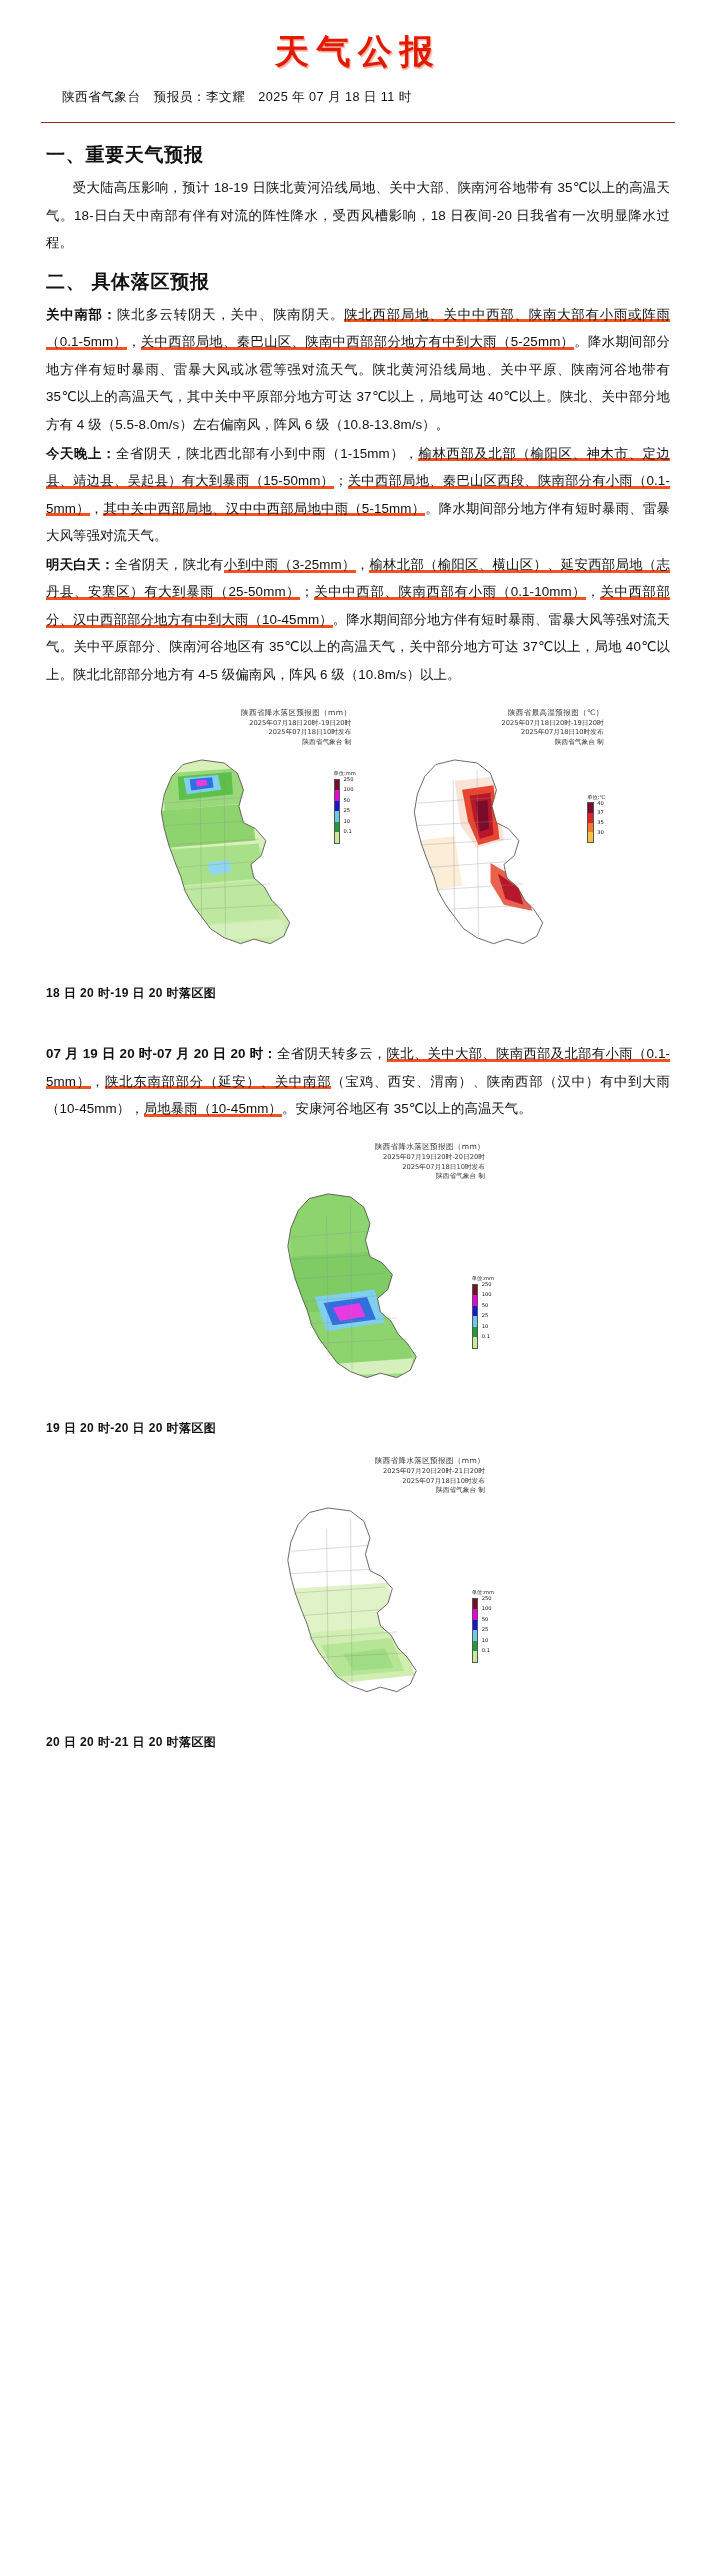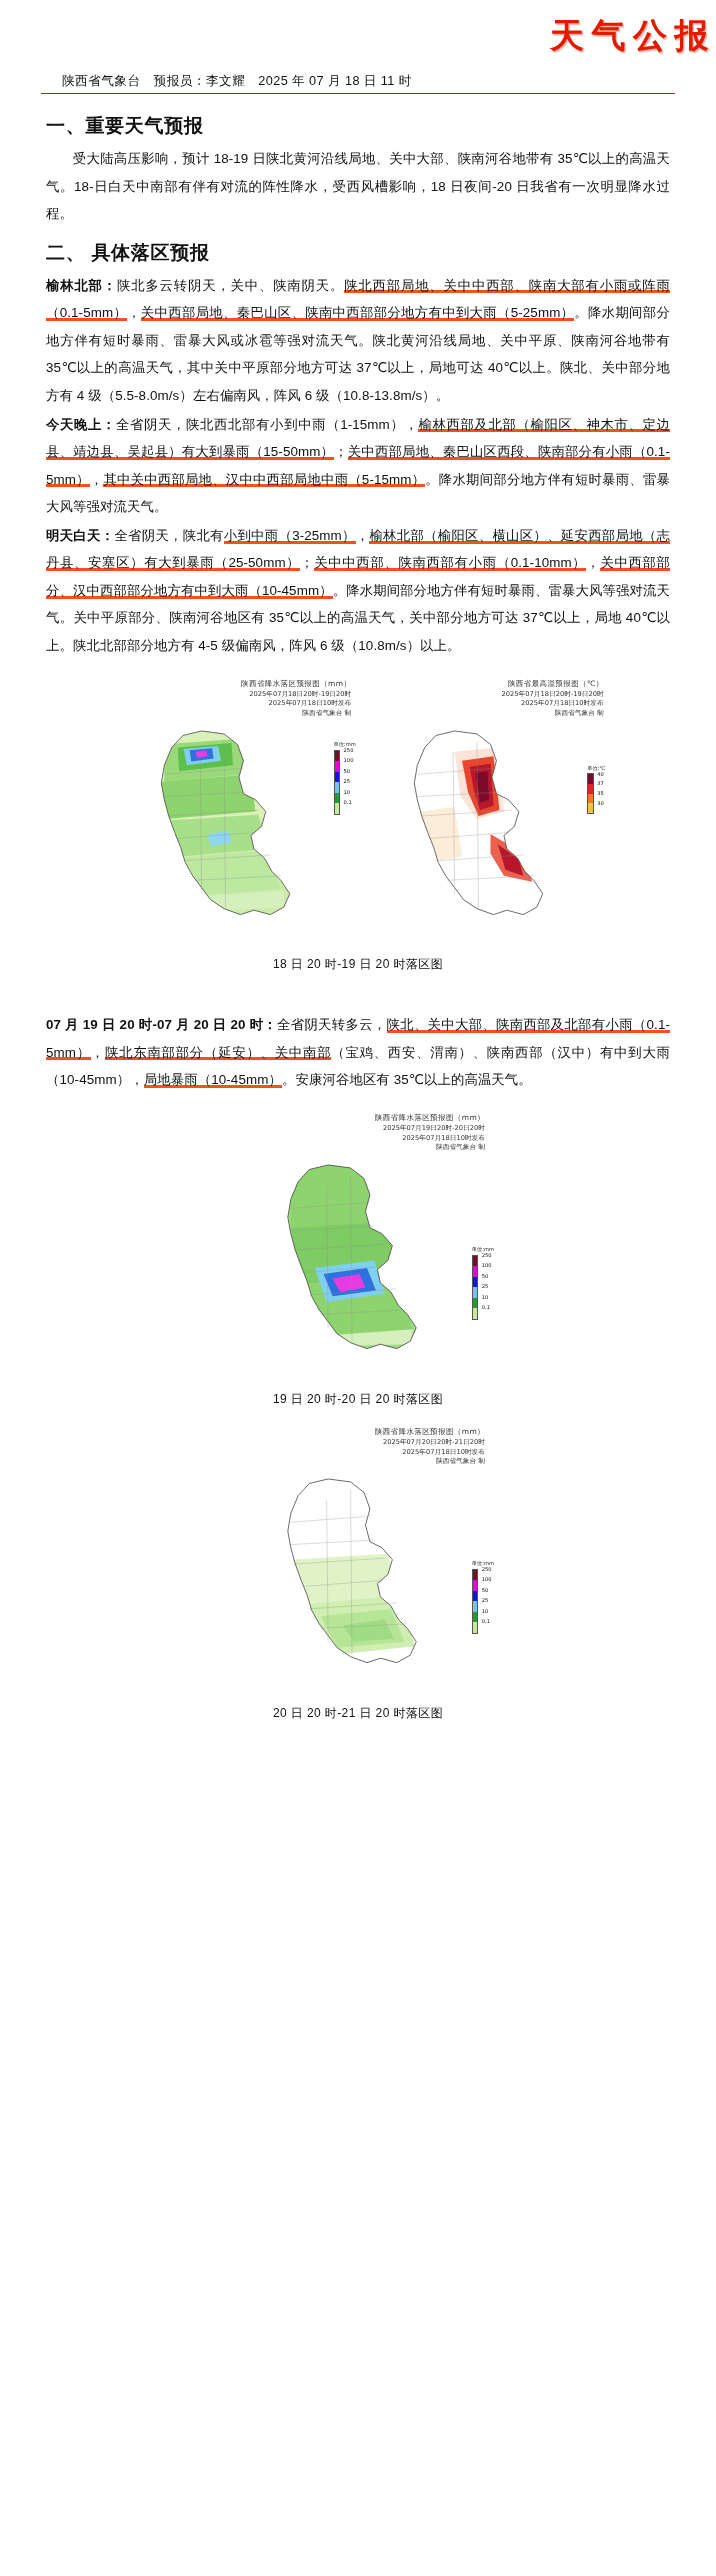--- a/index.html
+++ b/index.html
@@ -6,36 +6,36 @@
   html, body { margin:0; padding:0; }
   body {
     width: 716px;
     background: #ffffff;
     font-family: "Liberation Sans", "DejaVu Sans", sans-serif;
     color: #111;
   }
   .page { width:716px; padding: 0; position:relative; }
 
   
-  .title-wrap { text-align:right; padding: 13.4px 0 7.5px; }
+  .title-wrap { text-align:center; padding: 13.4px 0 7.5px; margin-top: 16px; }
   .doc-title {
     display:inline-block;
     font-size: 34px;
     font-weight: 900;
     letter-spacing: 7.5px;
     color: #e01b00;
     text-shadow: 0.7px 0.7px 0 #f7a79a, 1.5px 1.5px 0.7px rgba(220,30,0,.25);
     font-family: "DejaVu Sans", "Liberation Sans", sans-serif;
   }
 
   
   .byline-row {
     margin: 6px 41px 0 41px;
     border-bottom: 1.9px solid #9e2b20;
-    padding-bottom: 3px;
+    padding-bottom: 16px;
   }
   .byline {
     font-size: 12.7px;
     letter-spacing: 0.4px;
     text-align: left;
     padding-left: 21px;
     white-space: nowrap;
   }
 
   
@@ -78,23 +78,23 @@
     font-size: 6.7px;
     line-height: 1.45;
     color:#333;
     font-family:"DejaVu Sans","Liberation Sans",sans-serif;
   }
   .fig-head .t1 { font-size: 7.5px; letter-spacing:0.4px; }
 
   .mapbox { position:relative; margin-top:3px; }
 
   .cap {
-    text-align:center;
+    text-align:left;
     font-size: 12px;
-    font-weight: 400;
+    font-weight: 700;
     margin: 10.5px 0 0 0;
     letter-spacing: 0.4px;
   }
 
   
   .legend { position:absolute; font-family:"DejaVu Sans",sans-serif; }
   .legend .unit { font-size:5.2px; color:#222; margin-bottom:1.5px; white-space:nowrap;}
   .legend .bar { width:6.7px; border:0.7px solid #555; }
   .legend .seg { height:10.5px; position:relative; }
   .legend .seg span {
@@ -118,21 +118,21 @@
     <div class="byline">陕西省气象台　预报员：李文耀　2025 年 07 月 18 日 11 时</div>
   </div>
 
   <div class="body">
 
     <h2 class="sec">一、重要天气预报</h2>
     <p class="para indent">受大陆高压影响，预计 18-19 日陕北黄河沿线局地、关中大部、陕南河谷地带有 35℃以上的高温天气。18-日白天中南部有伴有对流的阵性降水，受西风槽影响，18 日夜间-20 日我省有一次明显降水过程。</p>
 
     <h2 class="sec">二、 具体落区预报</h2>
 
-    <p class="para"><span class="bold">榆林北部：</span><span>陕北多云转阴天，关中、陕南阴天。</span><span class="hl">陕北西部局地、关中中西部、陕南大部有小雨或阵雨（0.1-5mm）</span><span>，</span><span class="hl">关中西部局地、秦巴山区、陕南中西部部分地方有中到大雨（5-25mm）</span><span>。降水期间部分地方伴有短时暴雨、雷暴大风或冰雹等强对流天气。陕北黄河沿线局地、关中平原、陕南河谷地带有 35℃以上的高温天气，其中关中平原部分地方可达 37℃以上，局地可达 40℃以上。陕北、关中部分地方有 4 级（5.5-8.0m/s）左右偏南风，阵风 6 级（10.8-13.8m/s）。</span></p>
+    <p class="para"><span class="bold">关中南部：</span><span>陕北多云转阴天，关中、陕南阴天。</span><span class="hl">陕北西部局地、关中中西部、陕南大部有小雨或阵雨（0.1-5mm）</span><span>，</span><span class="hl">关中西部局地、秦巴山区、陕南中西部部分地方有中到大雨（5-25mm）</span><span>。降水期间部分地方伴有短时暴雨、雷暴大风或冰雹等强对流天气。陕北黄河沿线局地、关中平原、陕南河谷地带有 35℃以上的高温天气，其中关中平原部分地方可达 37℃以上，局地可达 40℃以上。陕北、关中部分地方有 4 级（5.5-8.0m/s）左右偏南风，阵风 6 级（10.8-13.8m/s）。</span></p>
 
     <p class="para"><span class="bold">今天晚上：</span><span>全省阴天，陕北西北部有小到中雨（1-15mm），</span><span class="hl">榆林西部及北部（榆阳区、神木市、定边县、靖边县、吴起县）有大到暴雨（15-50mm）</span><span>；</span><span class="hl">关中西部局地、秦巴山区西段、陕南部分有小雨（0.1-5mm）</span><span>，</span><span class="hl">其中关中西部局地、汉中中西部局地中雨（5-15mm）</span><span>。降水期间部分地方伴有短时暴雨、雷暴大风等强对流天气。</span></p>
 
     <p class="para"><span class="bold">明天白天：</span><span>全省阴天，陕北有</span><span class="hl">小到中雨（3-25mm）</span><span>，</span><span class="hl">榆林北部（榆阳区、横山区）、延安西部局地（志丹县、安塞区）有大到暴雨（25-50mm）</span><span>；</span><span class="hl">关中中西部、陕南西部有小雨（0.1-10mm）</span><span>，</span><span class="hl">关中西部部分、汉中西部部分地方有中到大雨（10-45mm）</span><span>。降水期间部分地方伴有短时暴雨、雷暴大风等强对流天气。关中平原部分、陕南河谷地区有 35℃以上的高温天气，关中部分地方可达 37℃以上，局地 40℃以上。陕北北部部分地方有 4-5 级偏南风，阵风 6 级（10.8m/s）以上。</span></p>
 
     <div class="fig-pair">
 
       <div class="fig">
         <div class="fig-head">
           <div class="t1">陕西省降水落区预报图（mm）</div>

